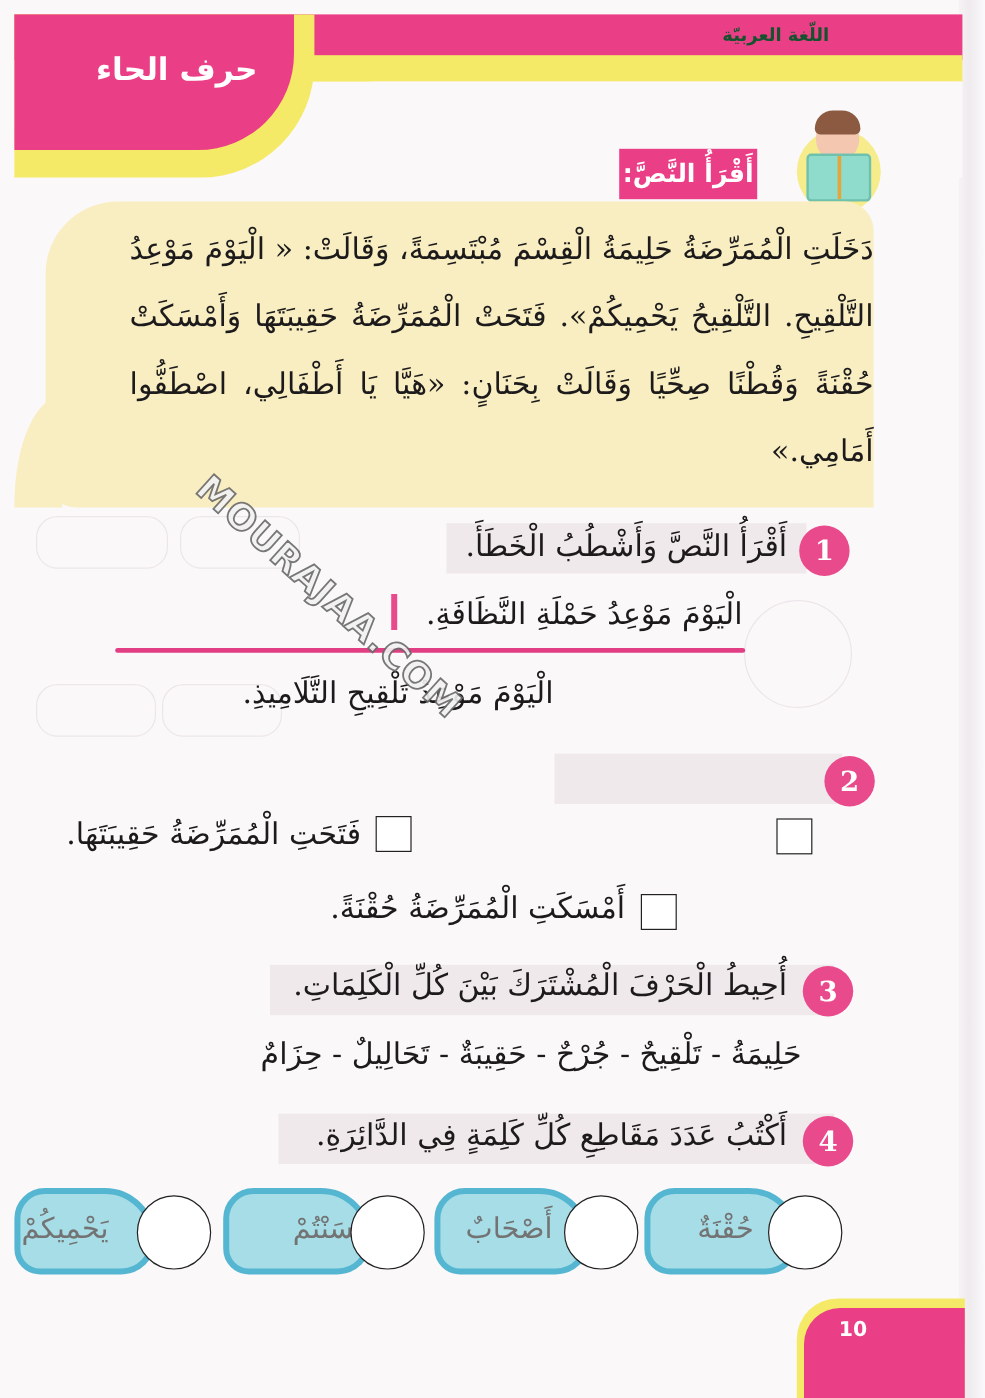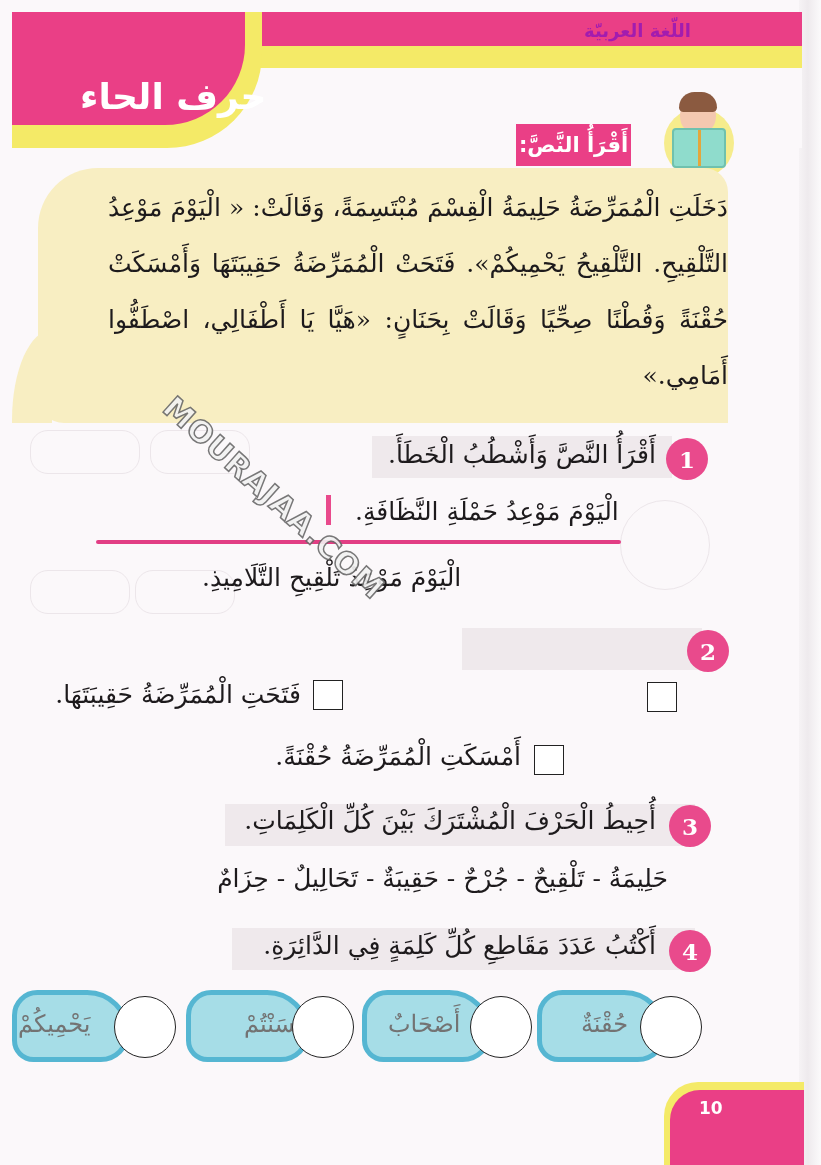--- a/index.html
+++ b/index.html
@@ -17,22 +17,22 @@
     background: linear-gradient(90deg, #f6f3f5 0%, #eeeaed 40%, #fbfafb 100%); }
 
   
   .hdr-pink-top { position: absolute; left: 12px; top: 12px; width: 790px; height: 38px; background: #ea3f86; }
   .hdr-yellow-stripe { position: absolute; left: 235px; top: 46px; width: 567px; height: 22px; background: #f4ea67; }
   .hdr-white-cut { position: absolute; left: 255px; top: 68px; width: 547px; height: 80px; background: #fbf8fa; border-top-left-radius: 60px; }
   .hdr-yellow-curve { position: absolute; left: 12px; top: 12px; width: 250px; height: 136px;
      background: #f4ea67; border-bottom-right-radius: 95px; }
   .hdr-pink-block { position: absolute; left: 12px; top: 12px; width: 233px; height: 113px;
      background: #ea3f86; border-bottom-right-radius: 80px; }
-  .subject-label { position: absolute; right: 130px; top: 20px; font-weight: bold; font-size: 18px; color: #a21caf; }
-  .lesson-title { position: absolute; left: 80px; top: 44px; font-weight: bold; font-size: 36px; color: #fff; margin-top: 32px; }
+  .subject-label { position: absolute; right: 130px; top: 20px; font-weight: bold; font-size: 15px; color: #14532d; }
+  .lesson-title { position: absolute; left: 80px; top: 44px; font-weight: bold; font-size: 26px; color: #fff; }
 
   
   .read-tag { position: absolute; left: 516px; top: 124px; width: 115px; height: 42px; background: #ea3f86;
      color: #fff; font-weight: bold; font-size: 21px; display: flex; align-items: center; justify-content: center; }
   .avatar-ring { position: absolute; left: 664px; top: 108px; width: 70px; height: 70px; border-radius: 50%; background: #f6ec8c; }
   .avatar-head { position: absolute; left: 680px; top: 96px; width: 36px; height: 38px; border-radius: 50% 50% 46% 46%; background: #f4c8b0; }
   .avatar-hair { position: absolute; left: 679px; top: 92px; width: 38px; height: 20px; border-radius: 20px 20px 6px 6px; background: #8b5a40; }
   .avatar-book { position: absolute; left: 672px; top: 128px; width: 54px; height: 40px; background: #8fdccc; border: 2px solid #6fc1ae; border-radius: 4px; }
   .avatar-book::after { content: ""; position: absolute; left: 24px; top: 0; width: 3px; height: 36px; background: #e4a63c; }
 

